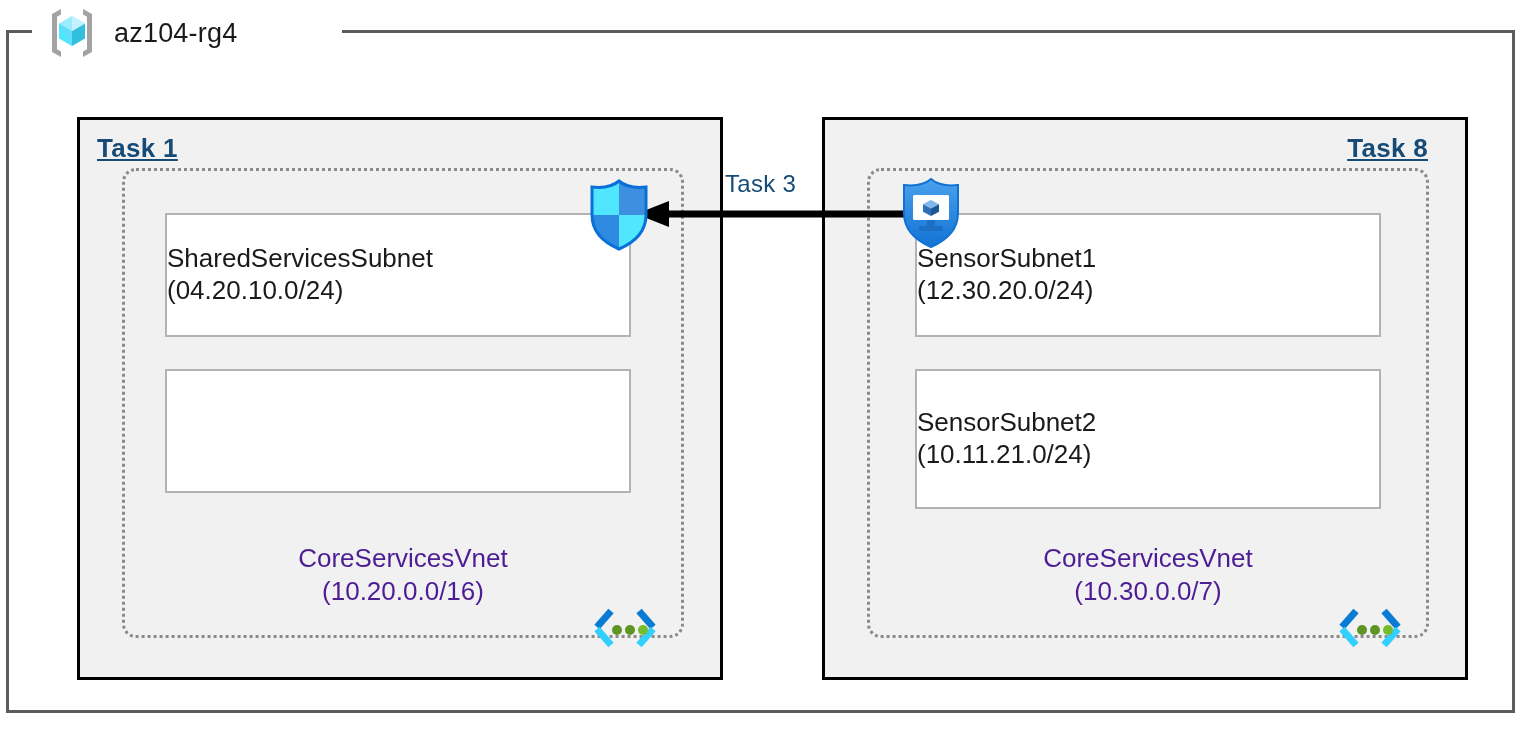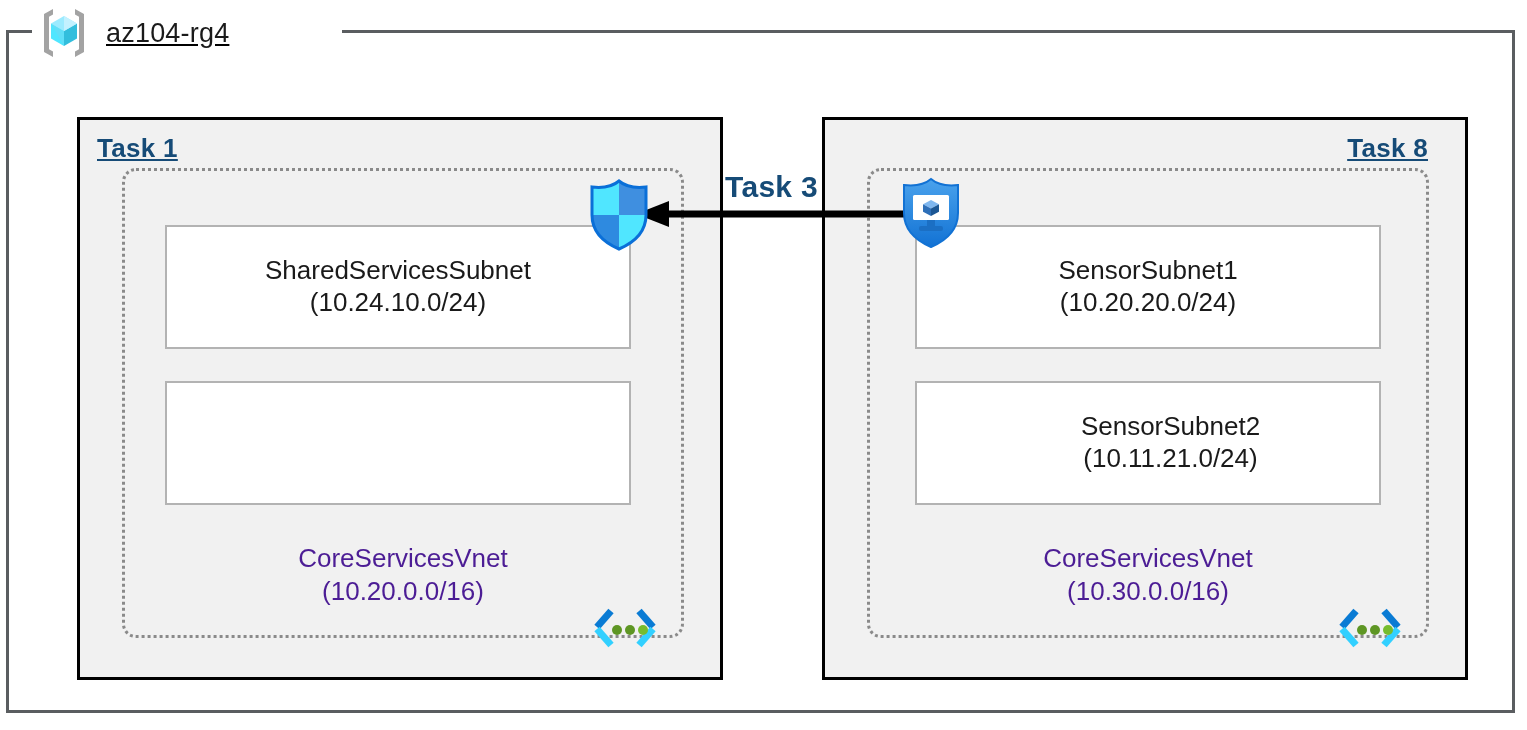--- a/index.html
+++ b/index.html
@@ -34,29 +34,28 @@
   .rg-title-gap {
     position: absolute;
     left: 32px;
     top: 22px;
     width: 310px;
     height: 18px;
     background: #ffffff;
   }
   .rg-title {
     position: absolute;
-    left: 36px;
+    left: 44px;
     top: 4px;
     height: 58px;
     display: flex;
     align-items: center;
     gap: 14px;
     background: #ffffff;
     padding-right: 14px;
-    text-decoration: underline;
   }
   .rg-title-text {
     font-size: 27px;
     color: #1a1a1a;
     letter-spacing: 0.2px;
     white-space: nowrap;
   }
   .rg-icon {
     width: 56px;
     height: 56px;
@@ -98,34 +97,32 @@
   #vnet-manu  { left: 867px; top: 168px; width: 562px; height: 470px; }
 
   
   .subnet {
     position: absolute;
     background: #ffffff;
     border: 2px solid #b3b3b3;
     box-sizing: border-box;
     display: flex;
     flex-direction: column;
-    align-items: center;
     justify-content: center;
-    margin-top: 12px;
   }
   .subnet-name, .subnet-cidr {
     font-size: 26px;
     color: #1a1a1a;
     line-height: 1.22;
     white-space: nowrap;
   }
   #subnet-shared   { left: 165px; top: 213px; width: 466px; height: 124px; }
   #subnet-database { left: 165px; top: 369px; width: 466px; height: 124px; }
   #subnet-sensor1  { left: 915px; top: 213px; width: 466px; height: 124px; }
-  #subnet-sensor2  { left: 915px; top: 369px; width: 466px; height: 124px; padding-left: 45px; }
+  #subnet-sensor2  { left: 915px; top: 369px; width: 466px; height: 140px; }
 
   
   .vnet-caption {
     position: absolute;
     text-align: center;
     width: 562px;
   }
   #vnet-caption-core { left: 122px; top: 542px; }
   #vnet-caption-manu { left: 867px; top: 542px; }
   .vnet-name, .vnet-cidr {
@@ -158,22 +155,22 @@
     position: absolute;
     left: 636px;
     top: 196px;
     width: 278px;
     height: 36px;
   }
   #task3-label {
     position: absolute;
     left: 725px;
     top: 170px;
-    font-size: 30px;
-    font-weight: bold;
+    font-size: 24px;
+    font-weight: normal;
     color: #164b77;
     letter-spacing: 0.3px;
     white-space: nowrap;
     background: transparent;
   }
 </style>
 </head>
 <body>
 
 <div id="canvas">
@@ -199,21 +196,21 @@
     <span class="rg-title-text">az104-rg4</span>
   </div>
 
   <div class="task-box" id="task-box-1"></div>
   <div class="task-label left" style="left:97px; top:133px;">Task 1</div>
 
   <div class="vnet" id="vnet-core"></div>
 
   <div class="subnet" id="subnet-shared">
     <div class="subnet-name">SharedServicesSubnet</div>
-    <div class="subnet-cidr">(10.24.10.0/24)</div>
+    <div class="subnet-cidr">(04.20.10.0/24)</div>
   </div>
 
   <div class="subnet" id="subnet-database">
   </div>
 
   <div class="vnet-caption" id="vnet-caption-core">
     <div class="vnet-name">CoreServicesVnet</div>
     <div class="vnet-cidr">(10.20.0.0/16)</div>
   </div>
 
@@ -231,31 +228,31 @@
     </svg>
   </span>
 
   <div class="task-box" id="task-box-2"></div>
   <div class="task-label right" style="right:99px; top:133px;">Task 8</div>
 
   <div class="vnet" id="vnet-manu"></div>
 
   <div class="subnet" id="subnet-sensor1">
     <div class="subnet-name">SensorSubnet1</div>
-    <div class="subnet-cidr">(10.20.20.0/24)</div>
+    <div class="subnet-cidr">(12.30.20.0/24)</div>
   </div>
 
   <div class="subnet" id="subnet-sensor2">
     <div class="subnet-name">SensorSubnet2</div>
     <div class="subnet-cidr">(10.11.21.0/24)</div>
   </div>
 
   <div class="vnet-caption" id="vnet-caption-manu">
     <div class="vnet-name">CoreServicesVnet</div>
-    <div class="vnet-cidr">(10.30.0.0/16)</div>
+    <div class="vnet-cidr">(10.30.0.0/7)</div>
   </div>
 
   <span id="vnet-icon-manu" class="vnet-icon">
     <svg viewBox="0 0 66 46" xmlns="http://www.w3.org/2000/svg">
       <g stroke-linecap="butt">
         <path d="M19 4 L5 20" stroke="#0a7bd4" stroke-width="7" fill="none"></path>
         <path d="M5 22 L19 38" stroke="#32d0ff" stroke-width="7" fill="none"></path>
         <path d="M47 4 L61 20" stroke="#0a7bd4" stroke-width="7" fill="none"></path>
         <path d="M61 22 L47 38" stroke="#32d0ff" stroke-width="7" fill="none"></path>
       </g>

